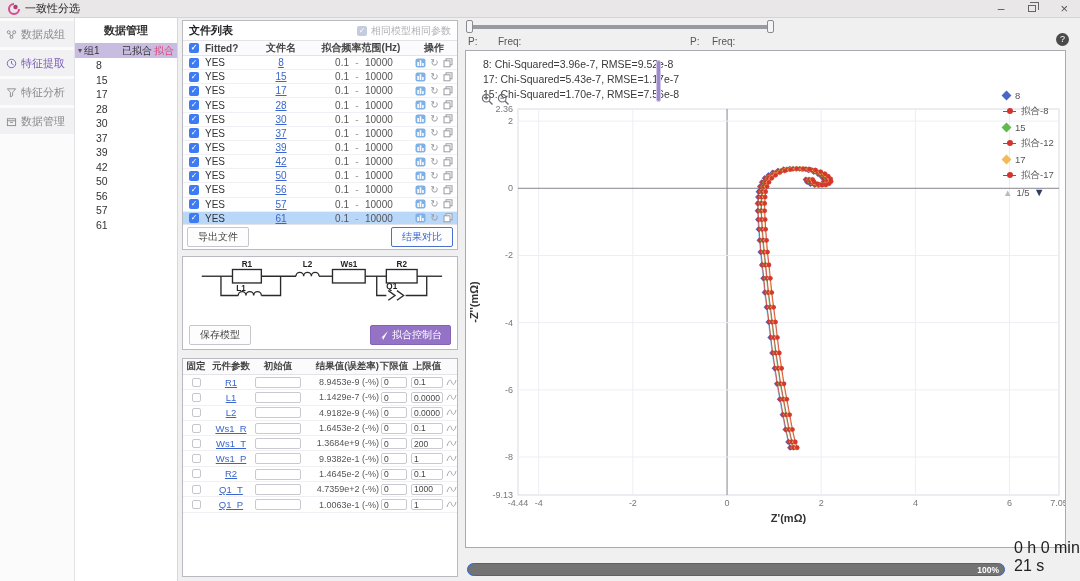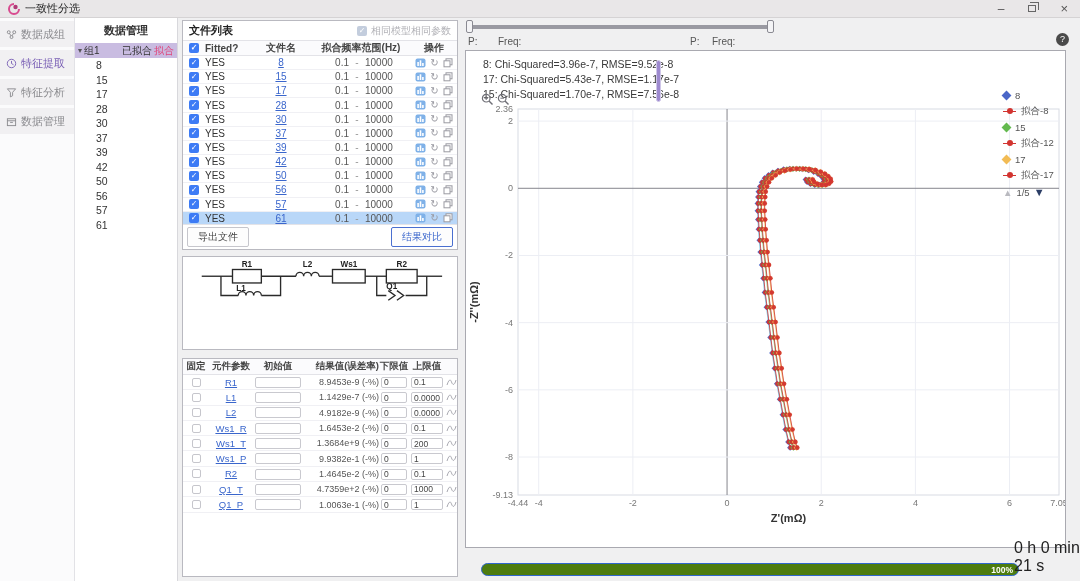--- a/index.html
+++ b/index.html
@@ -124,21 +124,21 @@
   .lg-row { display:flex; align-items:center; gap:5px; height:16px; font-size:9.5px; color:#555; cursor:pointer; }
   .lg-d { width:7px; height:7px; transform:rotate(45deg); display:inline-block; flex:none; }
   .lg-cl { position:relative; width:13px; height:9px; display:inline-block; flex:none; }
   .lg-line { position:absolute; left:0; top:4px; width:13px; height:1.5px; }
   .lg-c { position:absolute; left:3.5px; top:1.5px; width:6px; height:6px; border-radius:50%; }
   .lg-pager { display:flex; align-items:center; gap:4px; margin-top:3px; font-size:9.5px; }
   .pg-up { color:#b9b9bf; cursor:pointer; }
   .pg-num { color:#555; }
   .pg-down { color:#2c3e66; cursor:pointer; font-size:11px; }
 
-  .progress { position:absolute; left:19px; bottom:5px; width:538px; height:13px; background:#4d7c0f;
+  .progress { position:absolute; left:5px; bottom:5px; width:538px; height:13px; background:#737373;
     border:1px solid #2f66cc; border-radius:7px; }
   .progress-label { position:absolute; right:5px; top:1px; font-size:8.5px; font-weight:bold; color:#fff; }
   .elapsed { position:absolute; left:552px; bottom:6px; font-size:16px; color:#222; }
 </style>
 </head>
 <body>
 
 <div class="titlebar">
   <svg width="12" height="12" viewBox="0 0 12 12">
     <path d="M6 1 a5 5 0 1 0 5 5" fill="none" stroke="#d84a8f" stroke-width="2"></path>
@@ -556,20 +556,29 @@
       </g>
       <g font-size="8.5" font-weight="bold" fill="#222">
         <text x="61" y="10" text-anchor="middle">R1</text>
         <text x="50" y="35">L1</text>
         <text x="124" y="10" text-anchor="middle">L2</text>
         <text x="167" y="10" text-anchor="middle">Ws1</text>
         <text x="222" y="10" text-anchor="middle">R2</text>
         <text x="206" y="33">Q1</text>
       </g>
     </svg>
+    <div class="mb-buttons">
+      <button class="btn">保存模型</button>
+      <button class="btn-console">
+        <svg width="9" height="9" viewBox="0 0 10 10">
+          <polygon points="0,10 10,0 4.5,10 3.5,6.5" fill="#fff"></polygon>
+        </svg>
+        <span>拟合控制台</span>
+      </button>
+    </div>
   </div>
 
   <div class="box parambox">
     <div class="p-headrow">
       <span class="p-fix">固定</span>
       <span class="p-name">元件参数</span>
       <span class="p-init">初始值</span>
       <span class="p-res">结果值(误差率)</span>
       <span class="p-low">下限值</span>
       <span class="p-up">上限值</span>

